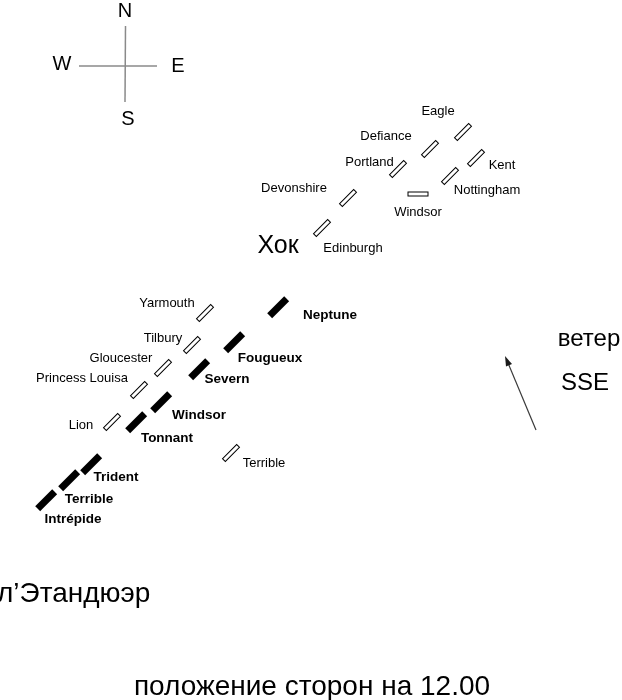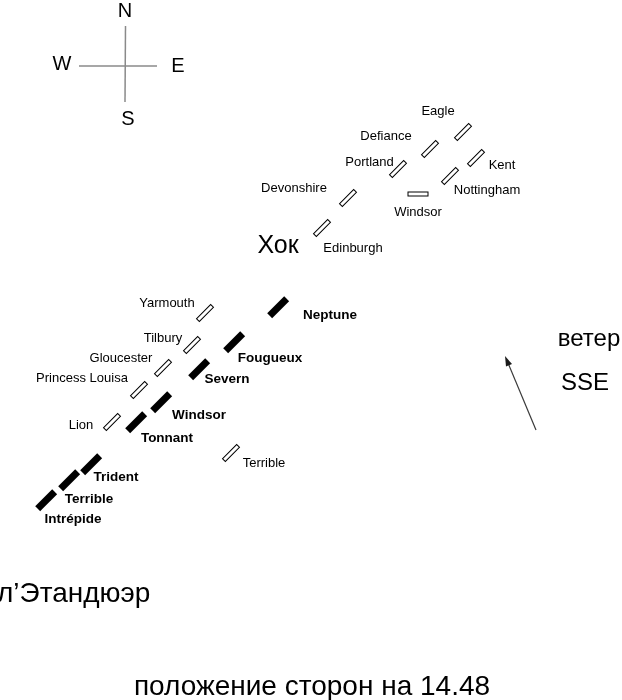--- a/index.html
+++ b/index.html
@@ -36,21 +36,21 @@
   <div class="lbl compass-letter" style="left:62px;top:63px;">W</div>
   <div class="lbl compass-letter" style="left:178px;top:65px;">E</div>
   <div class="lbl compass-letter" style="left:128px;top:118px;">S</div>
 
   <div class="lbl commander-b" style="left:254px;top:244px;">Хок</div>
   <div class="commander-f" style="left:-3px;top:593px;">л’Этандюэр</div>
 
   <div class="lbl wind-word" style="left:589px;top:338px;">ветер</div>
   <div class="lbl wind-word" style="left:585px;top:382px;">SSE</div>
 
-  <div class="lbl caption" style="left:312px;top:686px;">положение сторон на 14.48</div>
+  <div class="lbl caption" style="left:312px;top:686px;">положение сторон на 12.00</div>
 
 <div class="ship british" style="left: 463px; top: 132px; transform: translate(-50%, -50%) rotate(-45deg);"></div>
     <div class="ship-label british" style="left: 438px; top: 110px;">Eagle</div>
     <div class="ship british" style="left: 430px; top: 149px; transform: translate(-50%, -50%) rotate(-45deg);"></div>
     <div class="ship-label british" style="left: 386px; top: 135px;">Defiance</div>
     <div class="ship british" style="left: 398px; top: 169px; transform: translate(-50%, -50%) rotate(-45deg);"></div>
     <div class="ship-label british" style="left: 355px; top: 161px; padding-left: 29px;">Portland</div>
     <div class="ship british" style="left: 348px; top: 198px; transform: translate(-50%, -50%) rotate(-45deg);"></div>
     <div class="ship-label british" style="left: 294px; top: 187px;">Devonshire</div>
     <div class="ship british" style="left: 322px; top: 228px; transform: translate(-50%, -50%) rotate(-45deg);"></div>

